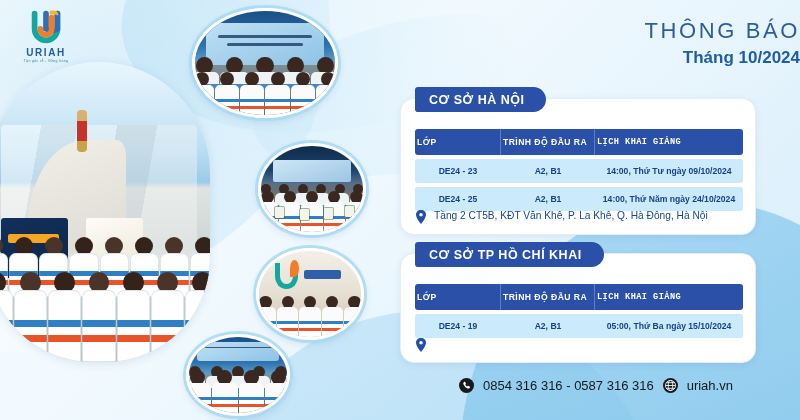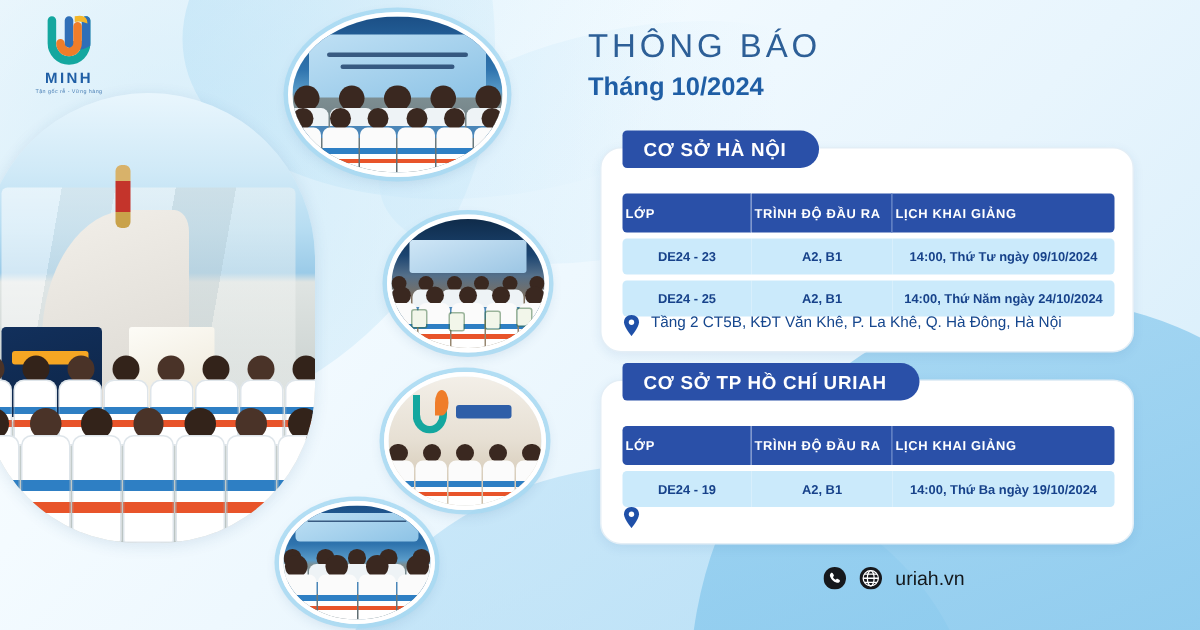--- a/index.html
+++ b/index.html
@@ -178,21 +178,21 @@
   }
   .cert { position: absolute; width: 9px; height: 11px; background: #f2f6ea; border-radius: 1px; box-shadow: 0 0 0 1px rgba(60,110,60,0.5); }
   .logo-wall {
     position: absolute; inset: 0;
     background: linear-gradient(180deg, #f3efe8 0%, #e7e0d4 48%, #cdbfa9 100%);
   }
 
   
   .panel { position: absolute; left: 392px; top: 0; width: 408px; height: 420px; }
 
-  .head-wrap { text-align: left; padding-top: 18px; }
+  .head-wrap { text-align: right; padding-top: 18px; }
   .t-sub {
     font-size: 22px; letter-spacing: 2.6px; color: #2d5f97;
     font-weight: 400;
   }
   .t-main {
     font-size: 26px; font-weight: 700; letter-spacing: 0.2px;
     color: #123f82; margin-top: 3px; white-space: nowrap;
   }
   .t-month {
     font-size: 17px; font-weight: 700; color: #1f5ea5; margin-top: 4px;
@@ -236,21 +236,21 @@
     color: #ffffff;
     font-size: 8.6px;
     font-weight: 700;
     letter-spacing: 0.45px;
     padding: 8px 2px;
     text-align: left;
     border-right: 1px solid #5d7ec4;
   }
   table.sched th:last-child { border-right: none; }
   table.sched tr.hdr th:first-child { border-radius: 3px 0 0 3px; }
-  table.sched tr.hdr th:last-child  { border-radius: 0 3px 3px 0; }
+  table.sched tr.hdr th:last-child  { border-radius: 0 3px 3px 0; font-family: Liberation Mono, monospace; }
   table.sched td {
     background: #cbeafb;
     color: #17428a;
     font-size: 8.6px;
     font-weight: 700;
     padding: 7px 2px;
     text-align: center;
   }
   table.sched td:first-child { border-radius: 3px 0 0 3px; margin-left: 30px; }
   table.sched td:last-child  { border-radius: 0 3px 3px 0; }
@@ -293,21 +293,21 @@
 
   <div class="logo">
     <div class="logo-mark">
       <svg viewBox="0 0 40 40" width="38" height="38">
         <path d="M8 6 v16 a12 12 0 0 0 24 0 V6" fill="none" stroke="#14a79f" stroke-width="6" stroke-linecap="round"></path>
         <path d="M20 6 v16 a12 12 0 0 0 12 0 V6" fill="none" stroke="#2f6fb8" stroke-width="6" stroke-linecap="round"></path>
         <path d="M26 10 v12 a6 6 0 0 1-12 0" fill="none" stroke="#ef7d2a" stroke-width="6" stroke-linecap="round"></path>
         <path d="M24 3 q9 -2 9 5 q-5 -2 -9 -1 z" fill="#f5b72a"></path>
       </svg>
     </div>
-    <div class="logo-name">MINH</div>
+    <div class="logo-name">URIAH</div>
     <div class="logo-tag">Tận gốc rễ - Vững hàng</div>
   </div>
 
   <div class="collage">
 
     <div class="photo-dome">
       <div class="sky"></div>
       <div class="dome-building"></div>
       <div class="dome-arch"></div>
       <div class="dome-lantern"></div>
@@ -618,55 +618,56 @@
       <div class="addr">
         <svg class="pin" viewBox="0 0 12 15">
           <path d="M6 0C3 0 1 2 1 4.8 1 8.2 6 14 6 14s5-5.8 5-9.2C11 2 9 0 6 0z" fill="#1f50a8"></path>
           <circle cx="6" cy="4.8" r="1.8" fill="#ffffff"></circle>
         </svg>
         <span>Tầng 2 CT5B, KĐT Văn Khê, P. La Khê, Q. Hà Đông, Hà Nội</span>
       </div>
     </div>
 
     <div class="card card-hcm">
-      <div class="badge">CƠ SỞ TP HỒ CHÍ URIAH</div>
+      <div class="badge">CƠ SỞ TP HỒ CHÍ KHAI</div>
 
       <table class="sched">
         <colgroup>
             <col class="col-a">
             <col class="col-b">
             <col>
           </colgroup>
         <tbody>
             <tr class="hdr">
           <th>LỚP</th>
           <th>TRÌNH ĐỘ ĐẦU RA</th>
           <th>LỊCH KHAI GIẢNG</th>
         </tr>
         <tr>
           <td>DE24 - 19</td>
           <td>A2, B1</td>
-          <td>14:00, Thứ Ba ngày 19/10/2024</td>
+          <td>05:00, Thứ Ba ngày 15/10/2024</td>
         </tr>
       </tbody>
         </table>
 
       <div class="addr">
         <svg class="pin" viewBox="0 0 12 15">
           <path d="M6 0C3 0 1 2 1 4.8 1 8.2 6 14 6 14s5-5.8 5-9.2C11 2 9 0 6 0z" fill="#1f50a8"></path>
           <circle cx="6" cy="4.8" r="1.8" fill="#ffffff"></circle>
         </svg>
       </div>
     </div>
 
     <div class="contact">
       <svg class="c-ico" viewBox="0 0 16 16">
         <circle cx="8" cy="8" r="8" fill="#16181c"></circle>
         <path d="M5.2 4.4c.5-.5 1.2-.4 1.5.2l.6 1c.2.4.1.8-.2 1.1l-.4.4c.4.9 1.1 1.6 2 2l.4-.4c.3-.3.7-.4 1.1-.2l1 .6c.6.3.7 1 .2 1.5-.6.6-1.5.8-2.3.5A8 8 0 0 1 4.7 6.7c-.3-.8-.1-1.7.5-2.3z" fill="#ffffff"></path>
       </svg>
+      <span>0854 316 316 - 0587 316 316</span>
       <svg class="c-ico" viewBox="0 0 16 16">
         <circle cx="8" cy="8" r="8" fill="#16181c"></circle>
         <g stroke="#ffffff" stroke-width="0.9" fill="none">
           <circle cx="8" cy="8" r="5.4"></circle>
           <ellipse cx="8" cy="8" rx="2.4" ry="5.4"></ellipse>
           <line x1="2.6" y1="8" x2="13.4" y2="8"></line>
           <line x1="3.6" y1="5" x2="12.4" y2="5"></line>
           <line x1="3.6" y1="11" x2="12.4" y2="11"></line>
         </g>
       </svg>

